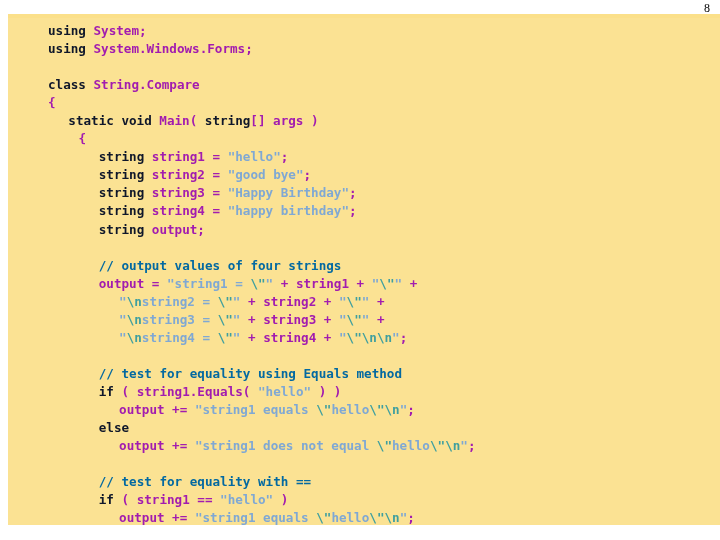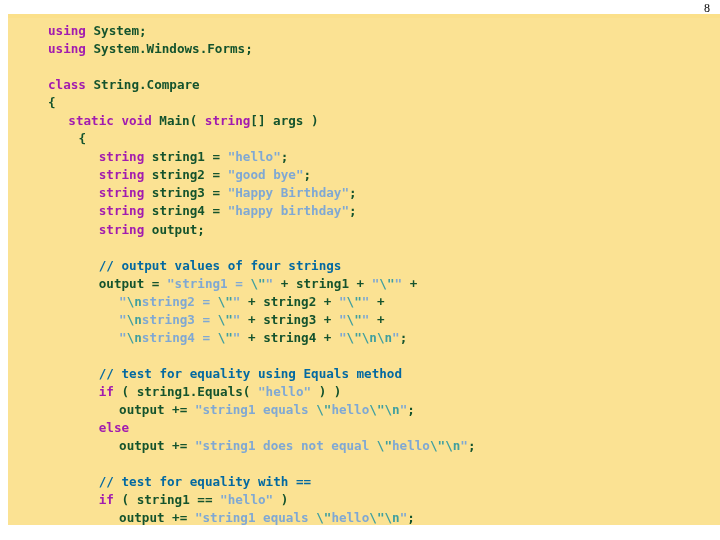--- a/index.html
+++ b/index.html
@@ -58,22 +58,22 @@
     color: #111111;
   }
 
   .ln {
     display: block;
     padding-left: 40px;
     min-height: 18.05px;
   }
 
   
-  .kw   { color: #a21caf; }   
-  .pln  { color: #14532d; }   
+  .kw   { color: #0f172a; }   
+  .pln  { color: #a21caf; }   
   .str  { color: #7fa8d4; }   
   .esc  { color: #3f9f9f; }   
   .cmt  { color: #0369a1; }   
 </style>
 </head>
 <body>
 
 <div id="page-number">8</div>
 
 <div id="top-rule"></div>

